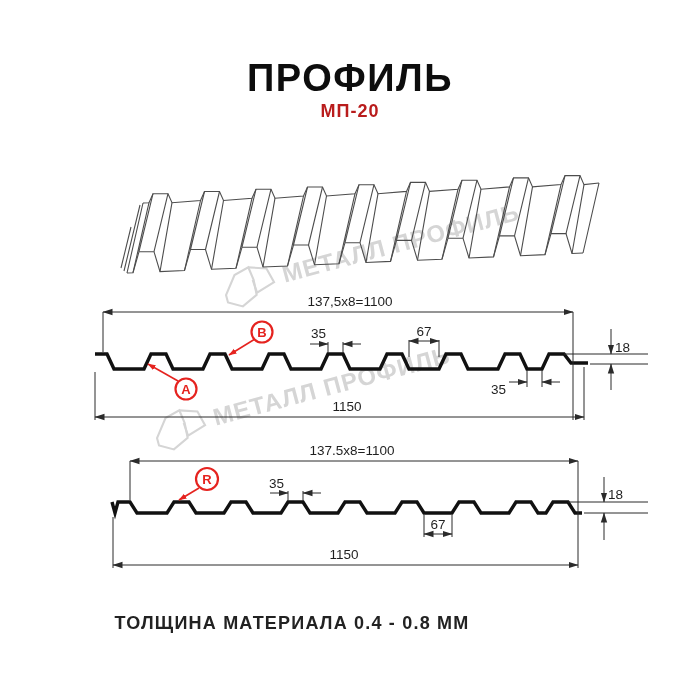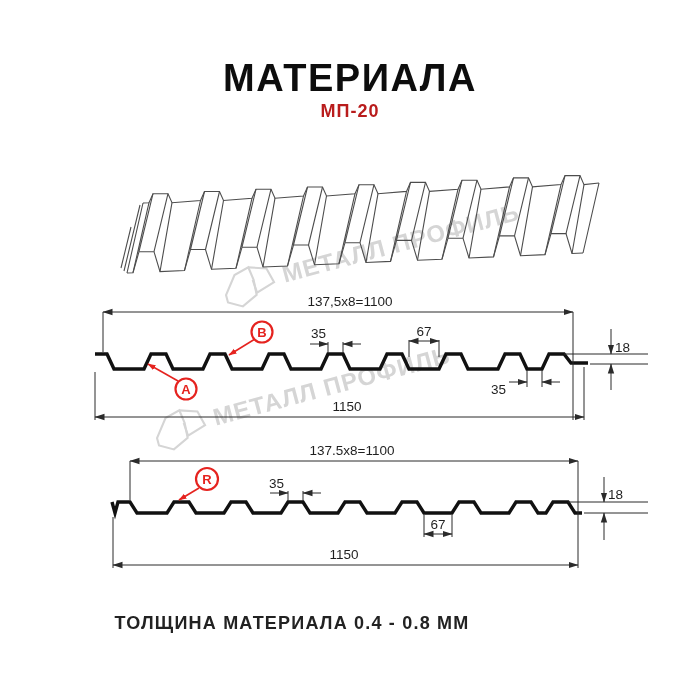--- a/index.html
+++ b/index.html
@@ -19,21 +19,21 @@
   svg.drawing{position:absolute;left:0;top:0;z-index:1;}
   svg text{font-family:"Liberation Sans",sans-serif;}
   .dim-label{font-size:13.5px;fill:#1f1f1f;}
   .red-letter{font-size:13px;font-weight:bold;fill:#e5231f;}
 </style>
 </head>
 <body>
 
 <div class="page">
 
-  <div class="title">МАТЕРИАЛА</div>
+  <div class="title">ПРОФИЛЬ</div>
   <div class="subtitle">МП-20</div>
 
   <div class="watermark wm1">
     <svg width="58" height="44" viewBox="0 0 60 46">
       <path d="M6,28 L20,10 L36,6 L38,20 L37,36 L20,44 L6,36 Z" fill="none" stroke="#d5d5d5" stroke-width="2.2"></path>
       <path d="M36,6 L54,12 L58,28 L38,34 L37,20" fill="none" stroke="#d5d5d5" stroke-width="2.2"></path>
     </svg>
     <span class="wm-text">МЕТАЛЛ ПРОФИЛЬ</span>
   </div>
 

